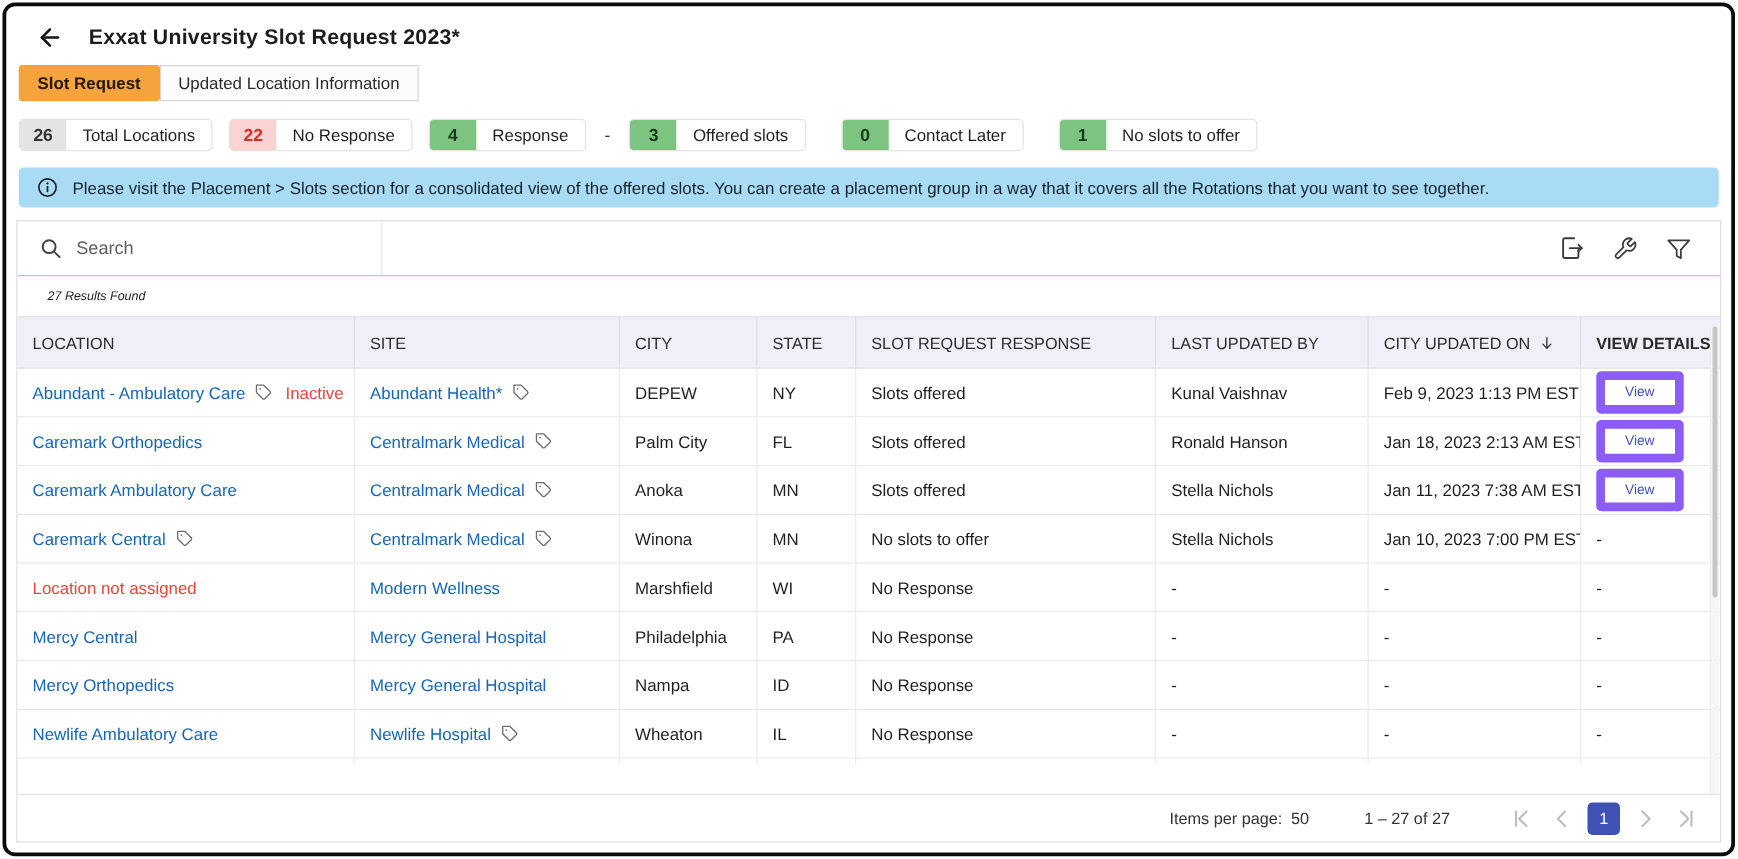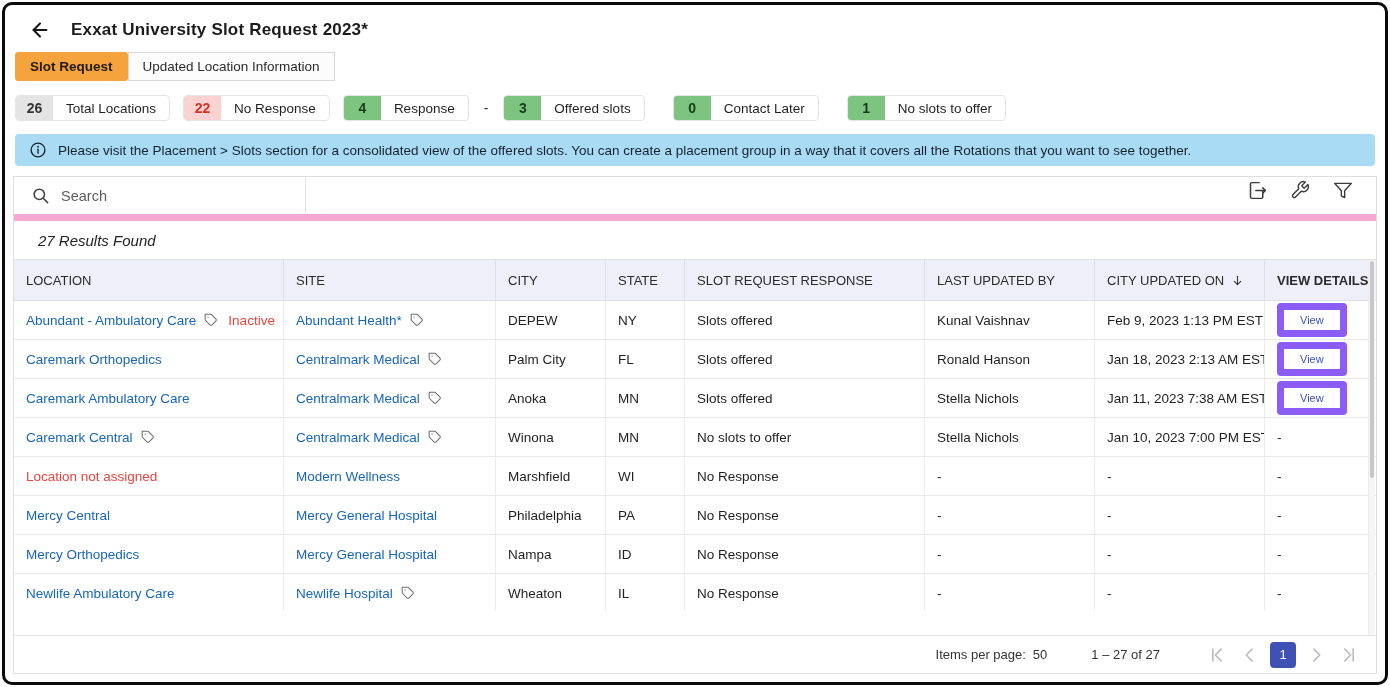--- a/index.html
+++ b/index.html
@@ -37,29 +37,29 @@
   .count.green { background: #7CC47F; color: #173B1A; }
   .stats-dash { color: #333; font-size: 14px; margin: 0 2px; }
   .gap-lg { margin-left: 15px; }
   
   .banner { margin: 0 10px 10px; background: #A9DBF5; border-radius: 4px; display: flex;
             align-items: center; gap: 11px; padding: 7px 14px; font-size: 13.5px; color: #14222e; }
   .info-ic { display: inline-flex; flex: none; color: #14222e; }
   
   .card { flex: 1; margin: 0 8px 8px; border: 1px solid #dfdfdf; display: flex; flex-direction: column;
           overflow: hidden; position: relative; background: #fff; }
-  .search-row { display: flex; align-items: flex-start; height: 44px; border-bottom: 7px solid #f9a8d4; flex: none; }
+  .search-row { display: flex; align-items: center; height: 44px; border-bottom: 1px solid #f9a8d4; flex: none; }
   .search-box { width: 292px; height: 100%; display: flex; align-items: center; gap: 11px;
                 padding: 0 17px; border-right: 1px solid #e4e4e4; color: #444; }
   .search-box input { border: none; outline: none; font-size: 14.5px; color: #333; width: 100%; font-family: inherit; }
   .search-box input::placeholder { color: #5e5e5e; opacity: 1; }
   .toolbar-icons { margin-left: auto; display: flex; align-items: center; gap: 17px; padding-right: 20px; }
   .icon-btn { background: none; border: none; cursor: pointer; width: 26px; height: 26px;
               display: flex; align-items: center; justify-content: center; color: #3c3c3c; }
-  .results-row { padding: 11px 24px 10px; font-style: italic; font-size: 15px; color: #222; flex: none; }
+  .results-row { padding: 11px 24px 10px; font-style: italic; font-size: 10px; color: #222; flex: none; }
   
   .thead, .tr { display: grid; grid-template-columns: 270px 212px 110px 79px 240px 170px 170px 1fr; }
   .thead { background: #EFEFFA; border-top: 1px solid #e4e4e4; border-bottom: 1px solid #e0e0e8; flex: none; }
   .th { padding: 0 12px; height: 40px; display: flex; align-items: center; gap: 7px; font-size: 13px;
         color: #2b2b2b; border-right: 1px solid #ddddea; cursor: pointer; white-space: nowrap; overflow: hidden; }
   .th:last-child { border-right: none; font-weight: bold; }
   .tbody { flex: 1; overflow: hidden; min-height: 0; }
   .tr { border-bottom: 1px solid #e8e8e8; height: 39px; background: #fff; }
   .td { padding: 0 6px 0 12px; display: flex; align-items: center; font-size: 13.5px; color: #1f1f1f;
         border-right: 1px solid #ececec; overflow: hidden; white-space: nowrap; }

